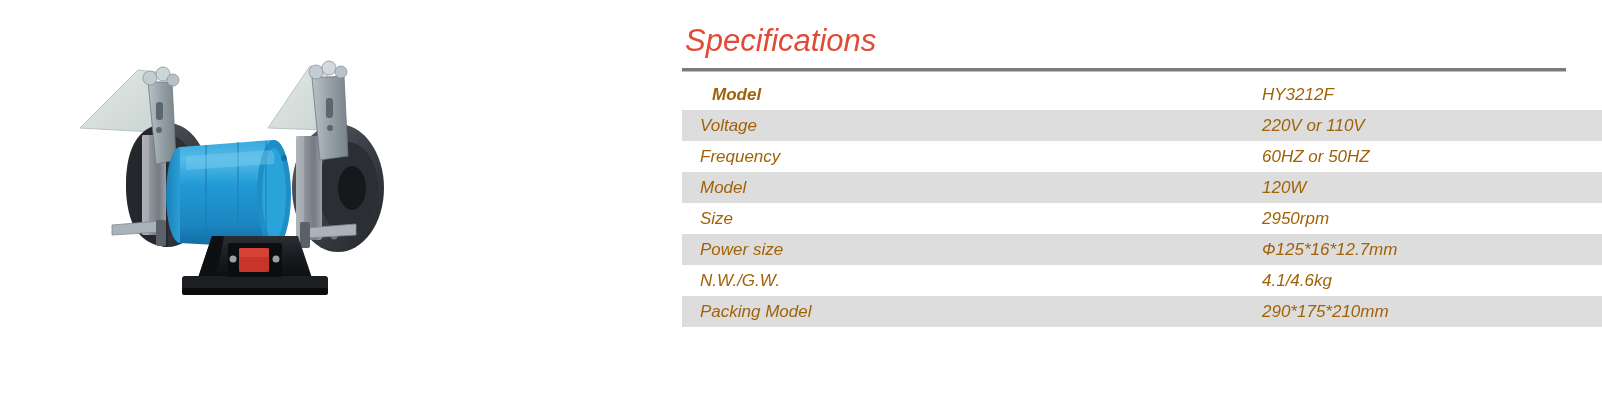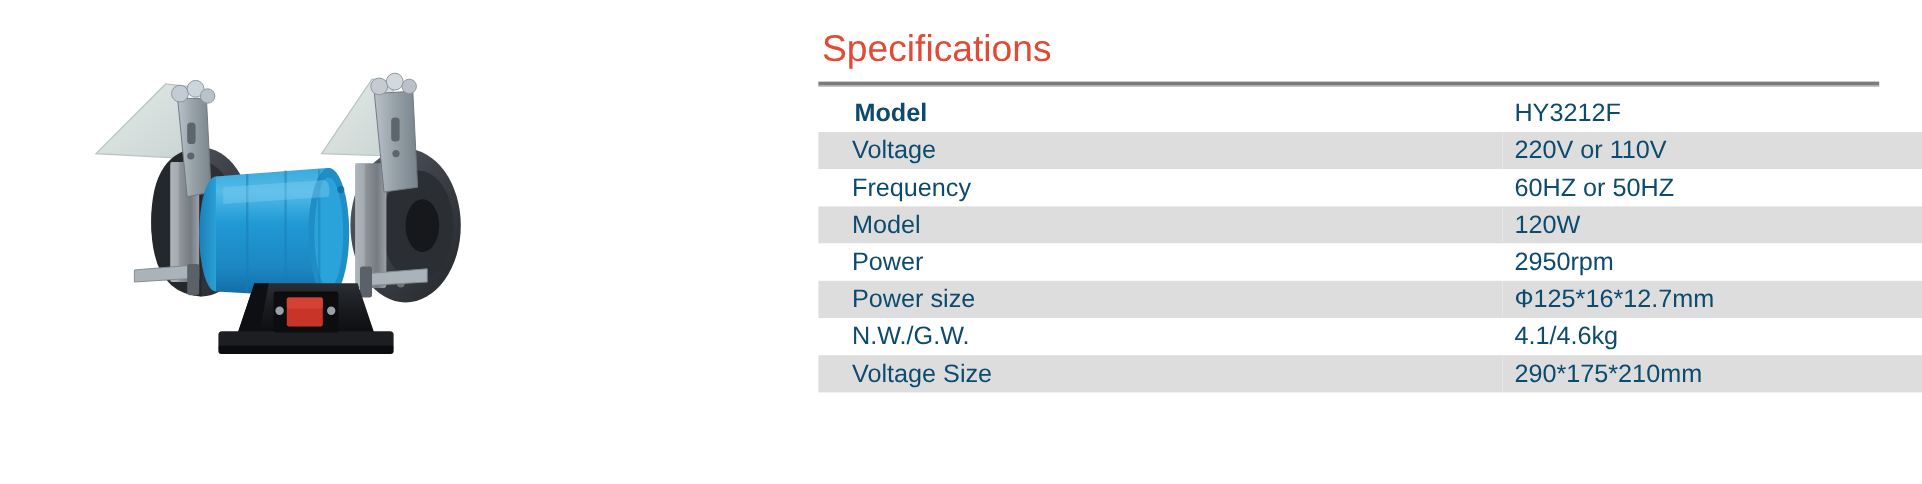--- a/index.html
+++ b/index.html
@@ -36,20 +36,21 @@
     width: 345px;
     height: 265px;
   }
 
   
   .spec-panel {
     position: absolute;
     left: 682px;
     top: 22px;
     width: 884px;
+    font-style: italic;
   }
   .spec-title {
     font-size: 31px;
     font-weight: 400;
     color: #e24a35;
     letter-spacing: 0px;
     line-height: 38px;
     margin: 0 0 8px 3px;
     white-space: nowrap;
   }
@@ -69,30 +70,30 @@
     height: 31px;
   }
   .spec-table tr.odd-row {
     background: #dddddd;
   }
   .spec-table tr.even-row {
     background: #ffffff;
   }
   .spec-table td {
     padding: 0;
-    font-size: 21px;
-    color: #0c4a6e;
+    font-size: 17px;
+    color: #a16207;
     font-weight: 400;
     line-height: 31px;
     vertical-align: middle;
     white-space: nowrap;
   }
   .spec-table td.spec-key {
     width: 540px;
-    padding-left: 28px;
+    padding-left: 18px;
   }
   .spec-table td.spec-val {
     width: 344px;
     padding-left: 10px;
   }
   .spec-table tr.first-row td.spec-key {
     padding-left: 30px;
     font-weight: 700;
   }
   .spec-table tr.first-row td.spec-val {
@@ -257,32 +258,32 @@
         </tr>
         <tr class="even-row">
           <td class="spec-key">Frequency</td>
           <td class="spec-val">60HZ or 50HZ</td>
         </tr>
         <tr class="odd-row">
           <td class="spec-key">Model</td>
           <td class="spec-val">120W</td>
         </tr>
         <tr class="even-row">
-          <td class="spec-key">Power</td>
+          <td class="spec-key">Size</td>
           <td class="spec-val">2950rpm</td>
         </tr>
         <tr class="odd-row">
           <td class="spec-key">Power size</td>
           <td class="spec-val">Ф125*16*12.7mm</td>
         </tr>
         <tr class="even-row">
           <td class="spec-key">N.W./G.W.</td>
           <td class="spec-val">4.1/4.6kg</td>
         </tr>
         <tr class="odd-row">
-          <td class="spec-key">Voltage Size</td>
+          <td class="spec-key">Packing Model</td>
           <td class="spec-val">290*175*210mm</td>
         </tr>
       </tbody>
     </table>
   </div>
 
 </div>
 
 </body></html>

